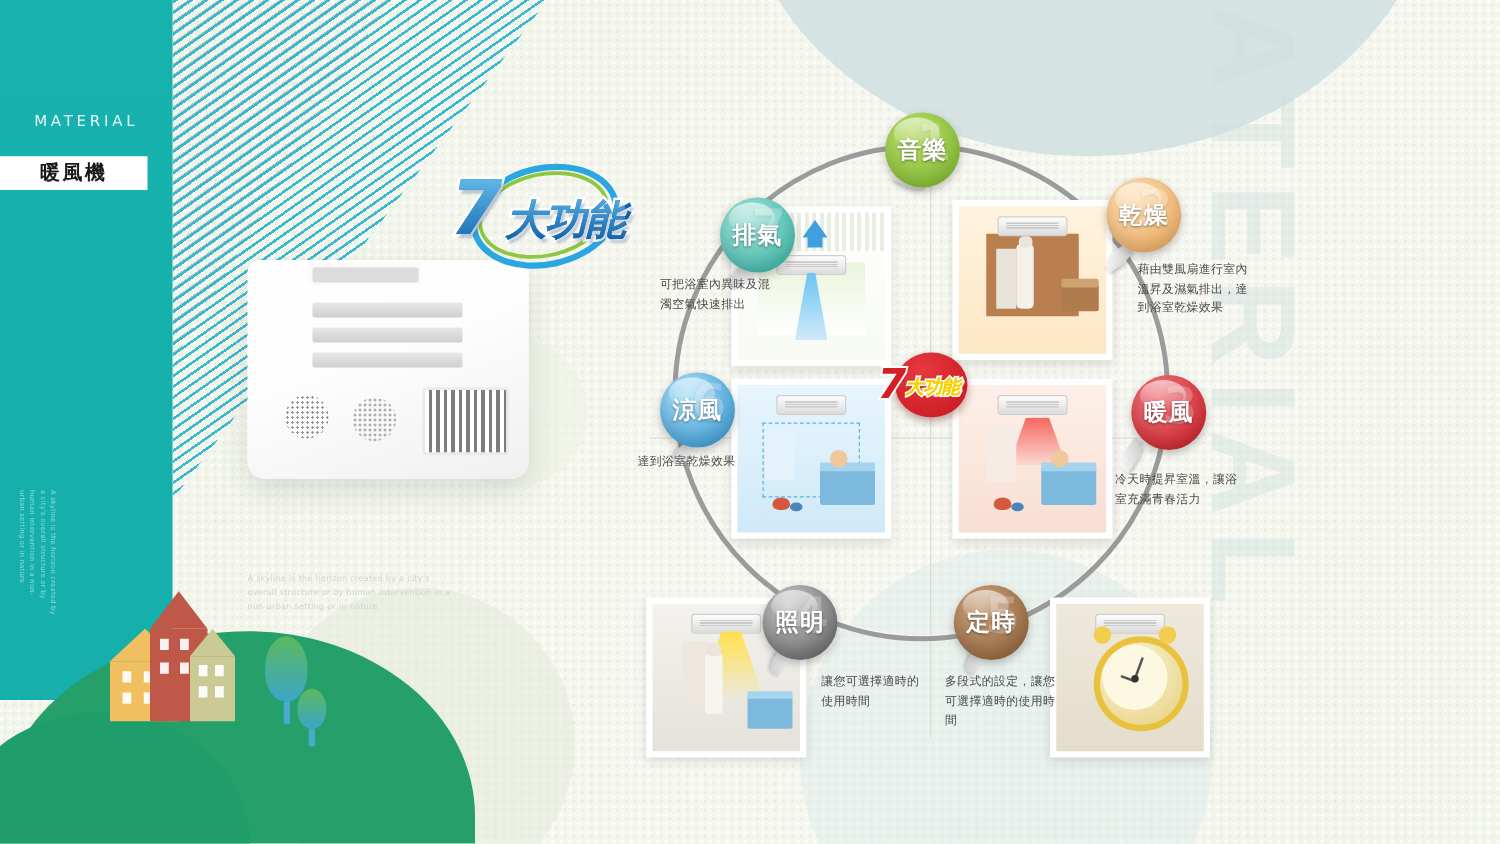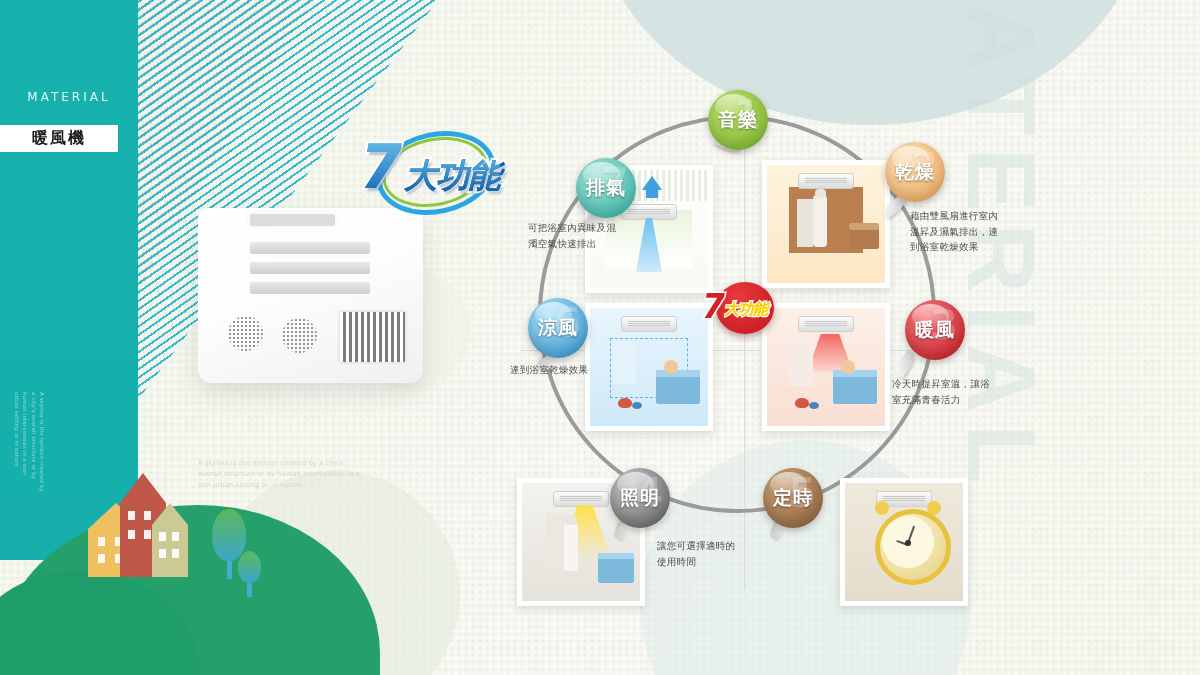--- a/index.html
+++ b/index.html
@@ -383,20 +383,21 @@
       <span class="ghost">4</span>
       <span class="lbl">照明</span>
     </div>
     <div class="cap" style="left:157px;top:478px;width:80px;">讓您可選擇適時的使用時間</div>
 
     <div class="pin-tail" style="left:268px;top:462px;transform:rotate(128deg);"></div>
     <div class="pin" style="left:263px;top:408px;background:radial-gradient(circle at 35% 28%,#c9a17a,#8a5c33);">
       <span class="ghost">5</span>
       <span class="lbl">定時</span>
     </div>
+    <div class="cap" style="left:256px;top:478px;width:96px;">多段式的設定，讓您可選擇適時的使用時間</div>
 
     <div class="pin-tail" style="left:36px;top:295px;transform:rotate(145deg);"></div>
     <div class="pin" style="left:28px;top:238px;background:radial-gradient(circle at 35% 28%,#a9dff7,#2d90cf);">
       <span class="ghost">6</span>
       <span class="lbl">涼風</span>
     </div>
     <div class="cap" style="left:10px;top:302px;width:118px;">達到浴室乾燥效果</div>
 
     <div class="pin-tail" style="left:82px;top:155px;transform:rotate(150deg);"></div>
     <div class="pin" style="left:76px;top:98px;background:radial-gradient(circle at 35% 28%,#a4e2d8,#2eb0a2);">

